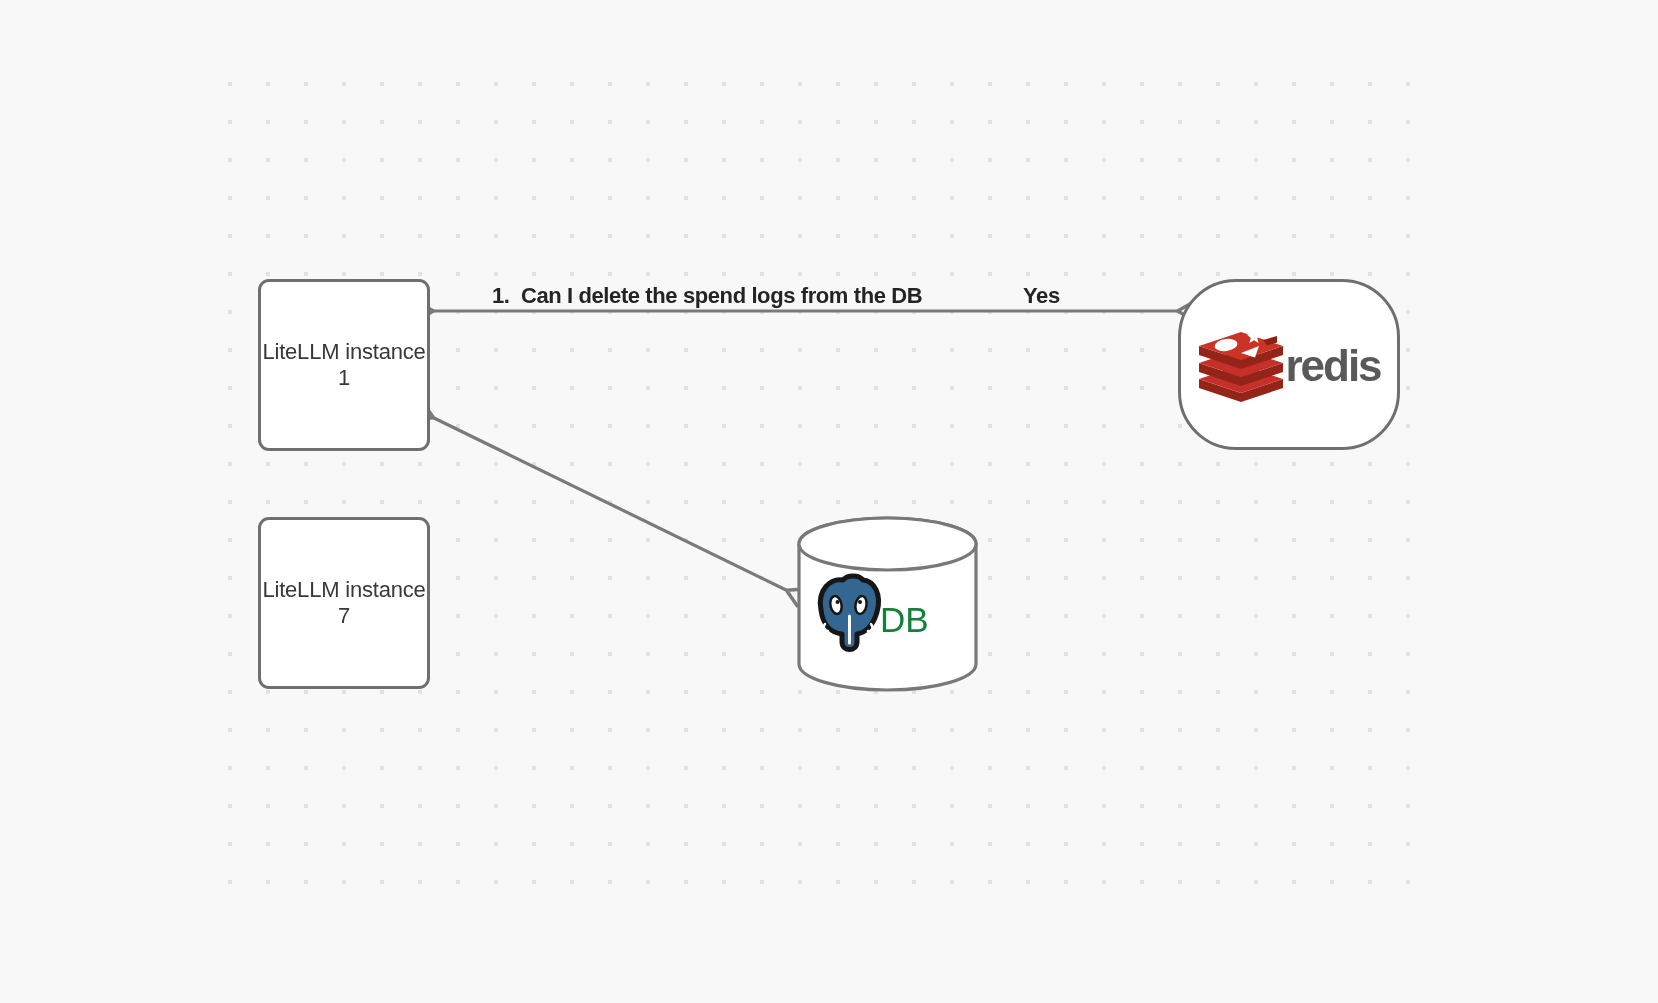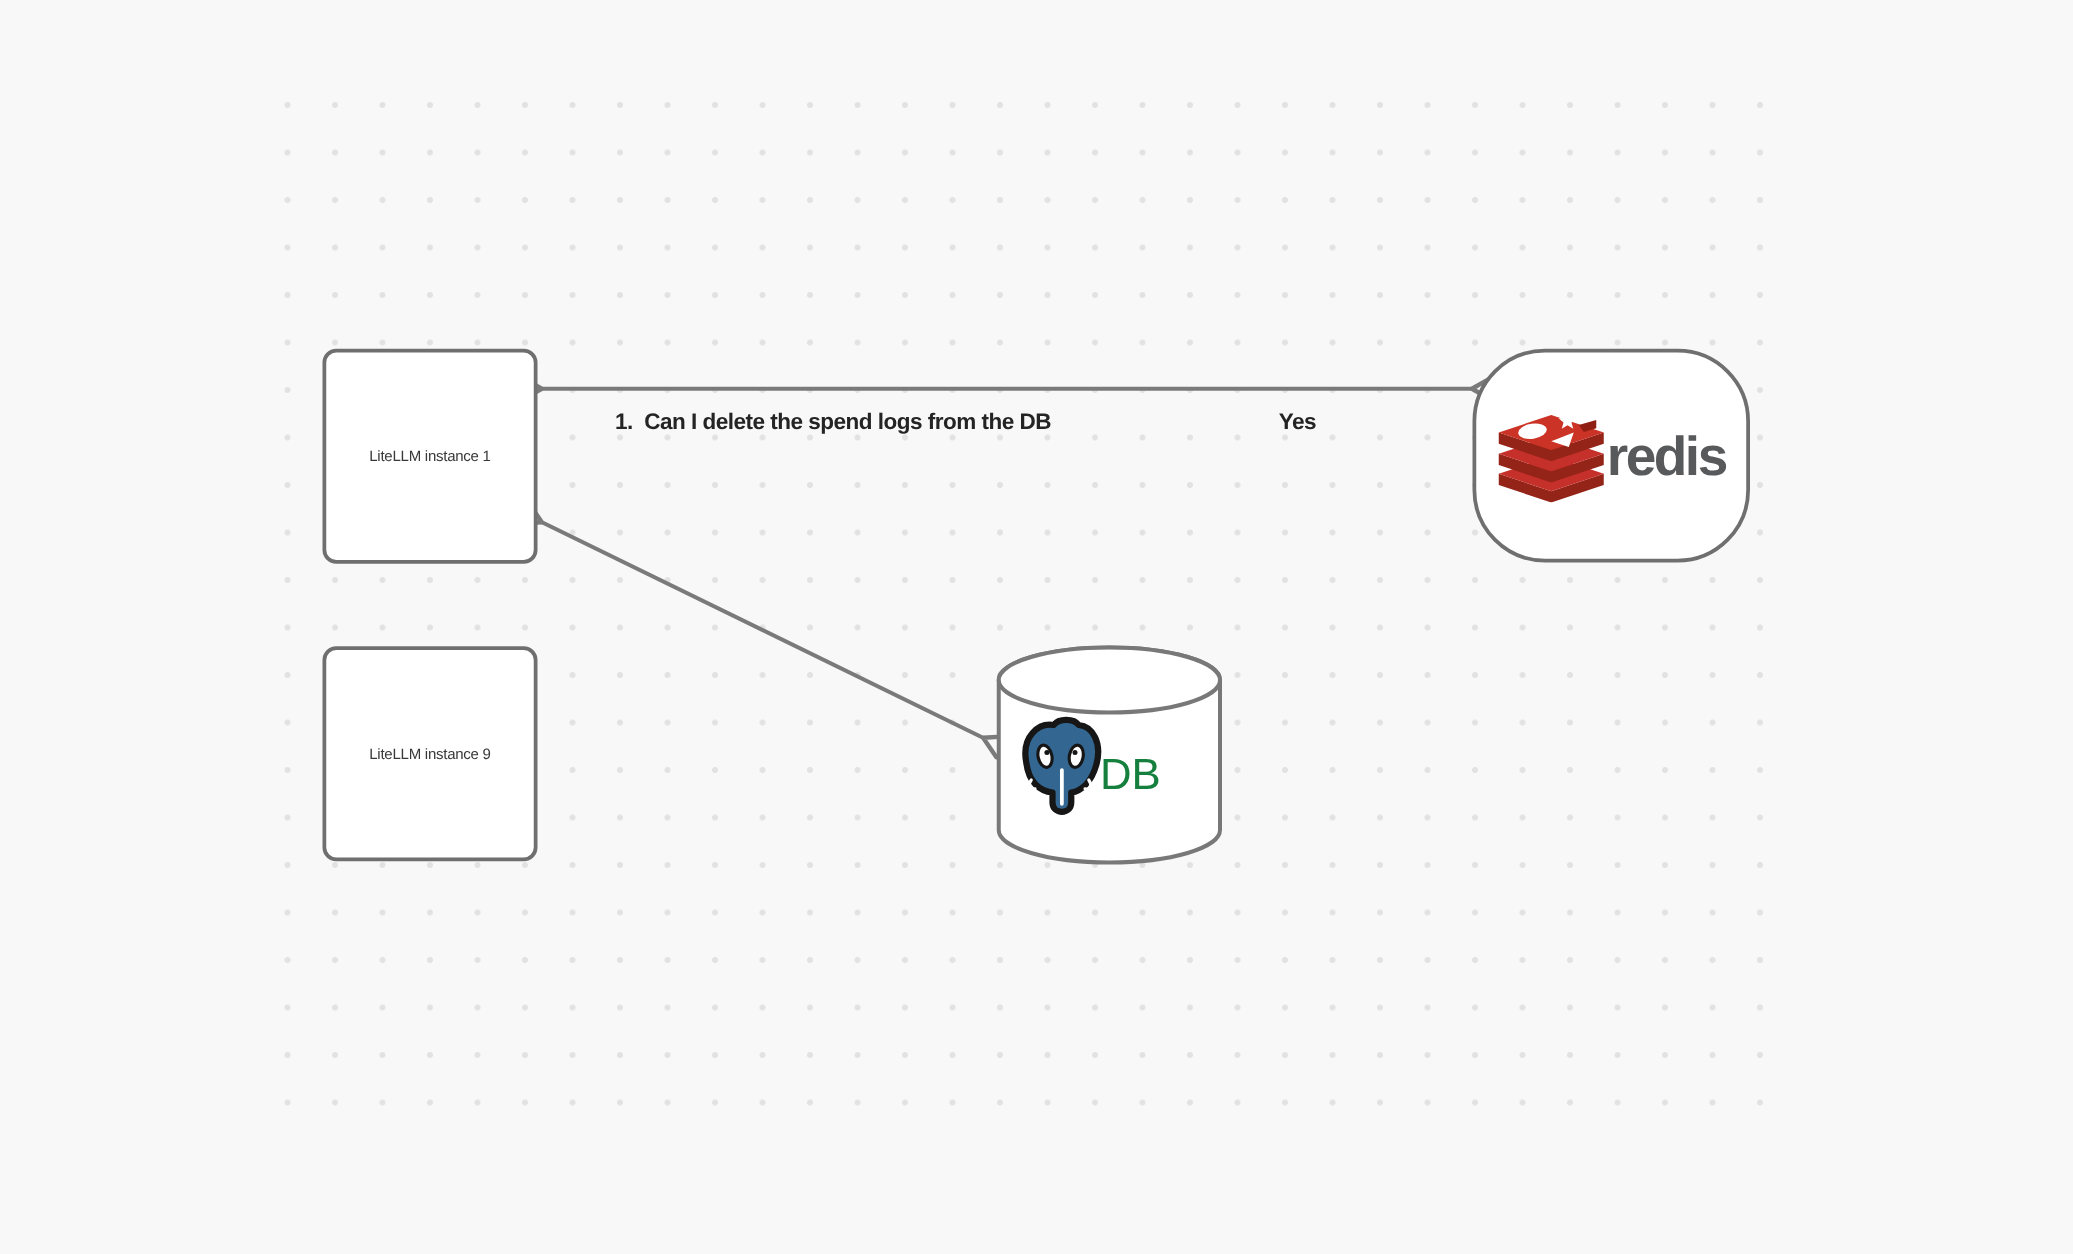--- a/index.html
+++ b/index.html
@@ -32,21 +32,21 @@
     width: 172px; height: 172px;
     background: #ffffff;
     border: 3px solid #6f6f6f;
     border-radius: 11px;
     box-sizing: border-box;
     display: flex;
     align-items: center;
     justify-content: center;
   }
   .node-box .node-label {
-    font-size: 12px;
+    font-size: 22px;
     letter-spacing: -0.2px;
     color: #383838;
     text-align: center;
   }
   .redis-node {
     position: absolute;
     left: 1178px; top: 279px;
     width: 222px; height: 171px;
     background: #ffffff;
     border: 3px solid #6f6f6f;
@@ -60,27 +60,26 @@
   .redis-wordmark {
     font-size: 44px;
     font-weight: 700;
     letter-spacing: -2px;
     color: #58595b;
     line-height: 1;
     margin-top: 2px;
   }
   .arrow-label {
     position: absolute;
-    font-size: 18px;
+    font-size: 22px;
     font-weight: 700;
     letter-spacing: -0.4px;
     color: #242424;
     white-space: pre;
     line-height: 1.2;
-    margin-top: 44px;
   }
   .db-label {
     position: absolute;
     left: 880px; top: 602px;
     font-size: 35px;
     font-weight: 400;
     color: #15803d;
     line-height: 1;
   }
   .pg-elephant {
@@ -111,21 +110,21 @@
       <path d="M799 544 L799 664 A88.5 26 0 0 0 976 664 L976 544 A88.5 26 0 0 0 799 544 Z" fill="#ffffff" stroke="#787878" stroke-width="3.2"></path>
       <ellipse cx="887.5" cy="544" rx="88.5" ry="26" fill="#ffffff" stroke="#787878" stroke-width="3.2"></ellipse>
     </g>
   </svg>
 
   <div class="node-box" style="left:258px; top:279px;">
     <span class="node-label">LiteLLM instance 1</span>
   </div>
 
   <div class="node-box" style="left:258px; top:517px;">
-    <span class="node-label">LiteLLM instance 9</span>
+    <span class="node-label">LiteLLM instance 7</span>
   </div>
 
 
   <div class="redis-node">
     <svg width="88" height="74" viewBox="0 0 88 74">
 
       <path d="M2 51 L2 60 L44 74 L86 60 L86 51 L44 65 Z" fill="#942318"></path>
       <path d="M2 51 L44 65 L86 51 L44 37 Z" fill="#c6302b"></path>
 
       <path d="M2 35 L2 44 L44 58 L86 44 L86 35 L44 49 Z" fill="#942318"></path>

